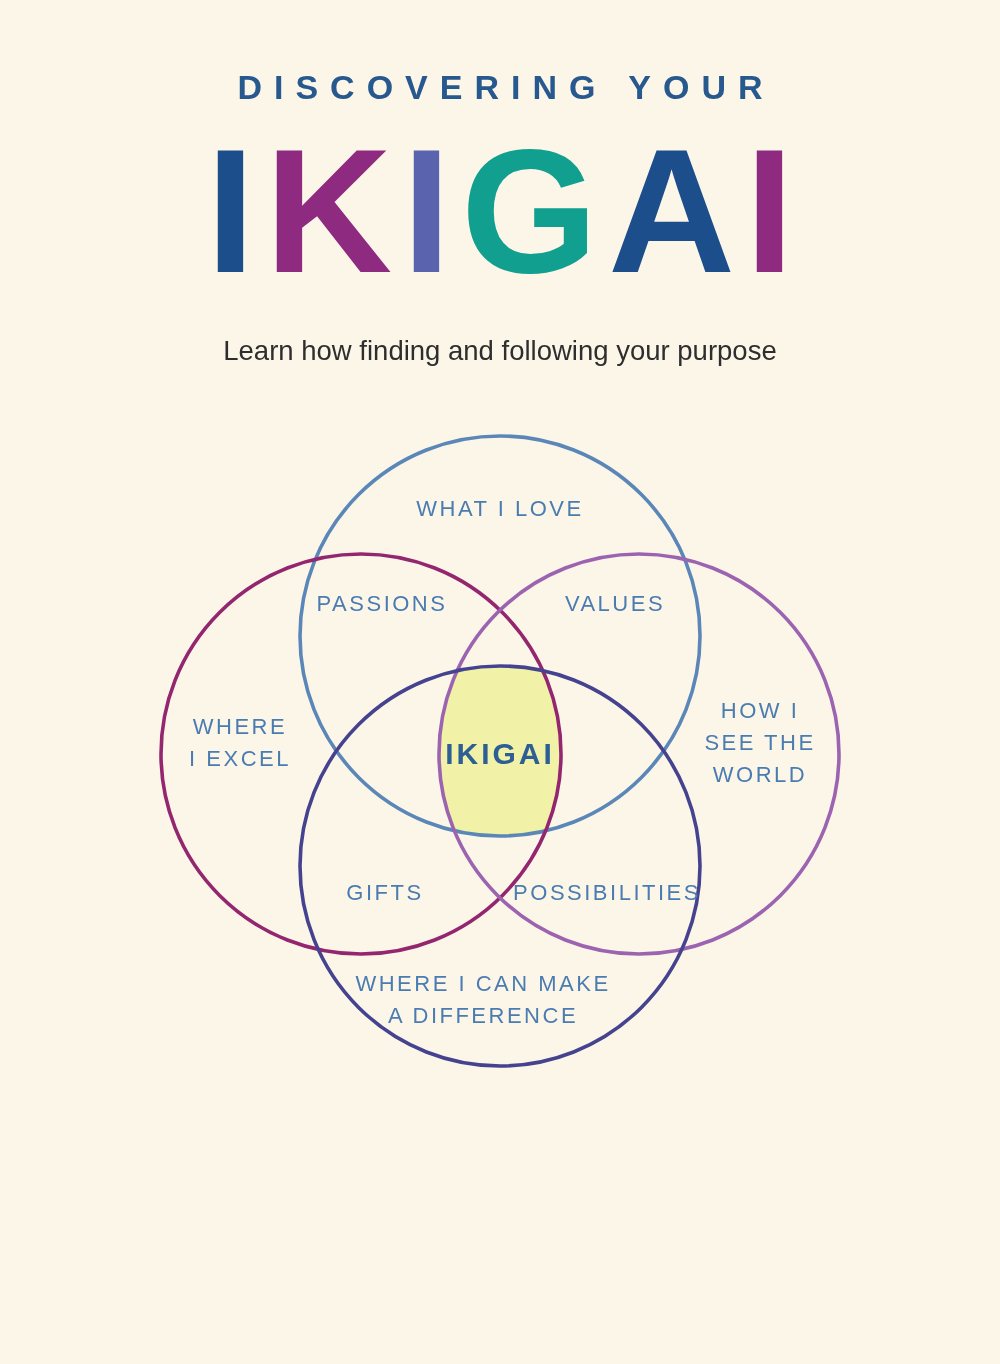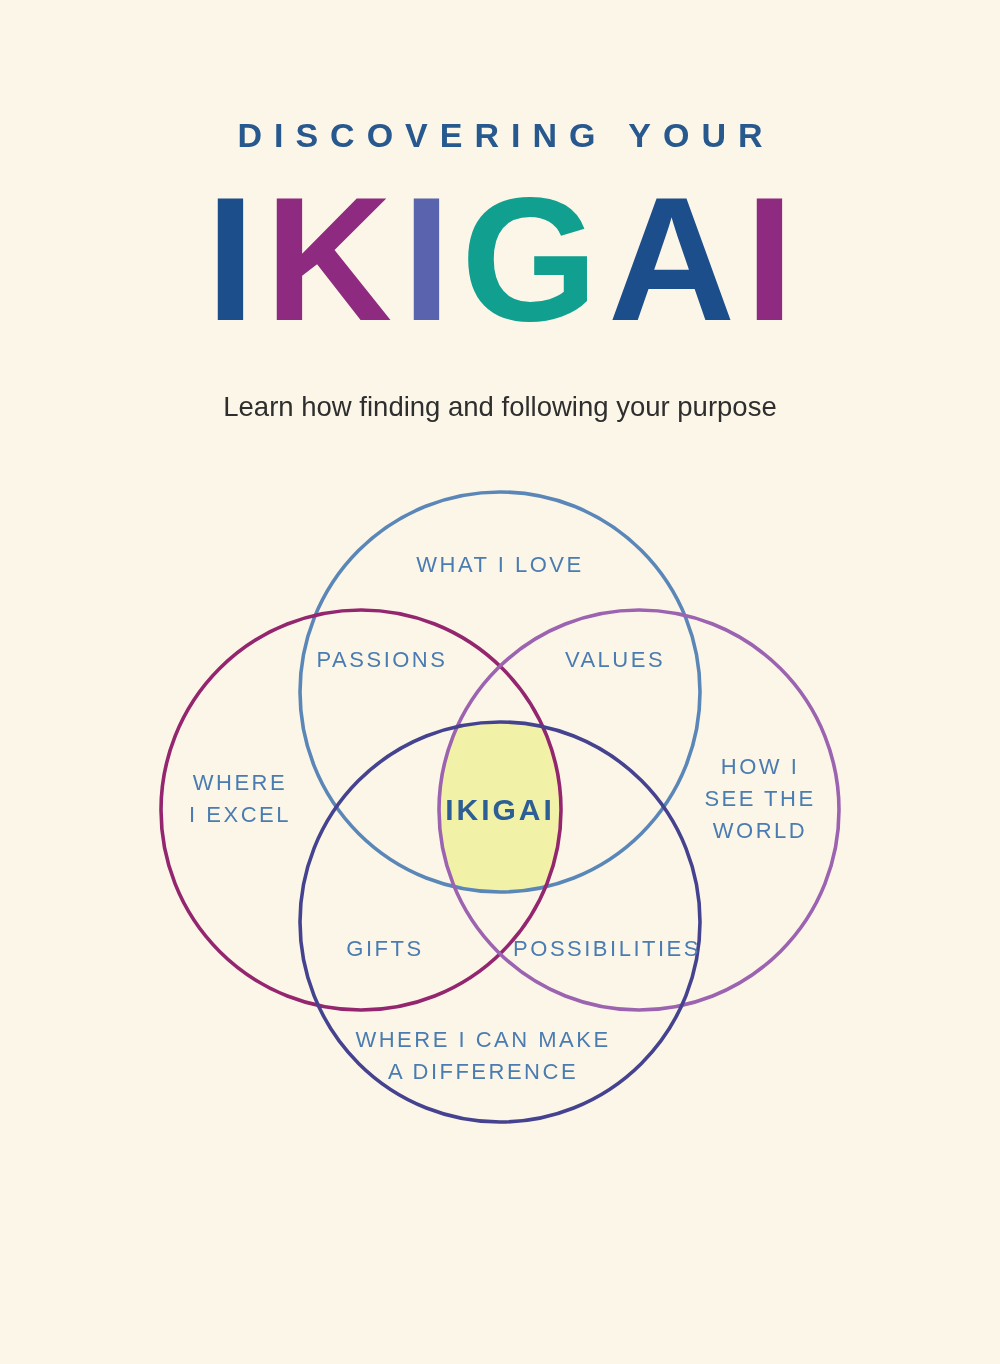--- a/index.html
+++ b/index.html
@@ -4,40 +4,40 @@
 <style>
   html,body{margin:0;padding:0;}
   body{background:#fcf6e8;}
   .poster{
     width:1000px;height:1364px;
     background:#fcf6e8;
     font-family:"Liberation Sans",sans-serif;
     position:relative;overflow:hidden;
   }
   .eyebrow{
-    padding-top:116px;
+    padding-top:68px;
     text-align:center;
     font-size:34px;
     font-weight:600;
     letter-spacing:12px;
     padding-left:12px;
   }
   .big-title{
     text-align:center;
     font-size:176px;
     font-weight:700;
     letter-spacing:10px;
     padding-left:10px;
     line-height:1;
     margin-top:16px;
     white-space:nowrap;
   }
   .big-title span{display:inline-block;}
   .subtitle{
-    margin-top:40px;
+    margin-top:32px;
     text-align:center;
     font-size:27.5px;
     line-height:39px;
     font-weight:400;
   }
   svg.venn{display:block;margin:56px auto 0;}
   .ring{fill:none;stroke-width:3.6;}
   .vlabel{font-size:22px;letter-spacing:2.5px;font-weight:400;}
   .vcenter{font-size:30px;font-weight:700;letter-spacing:3px;}
 </style>

